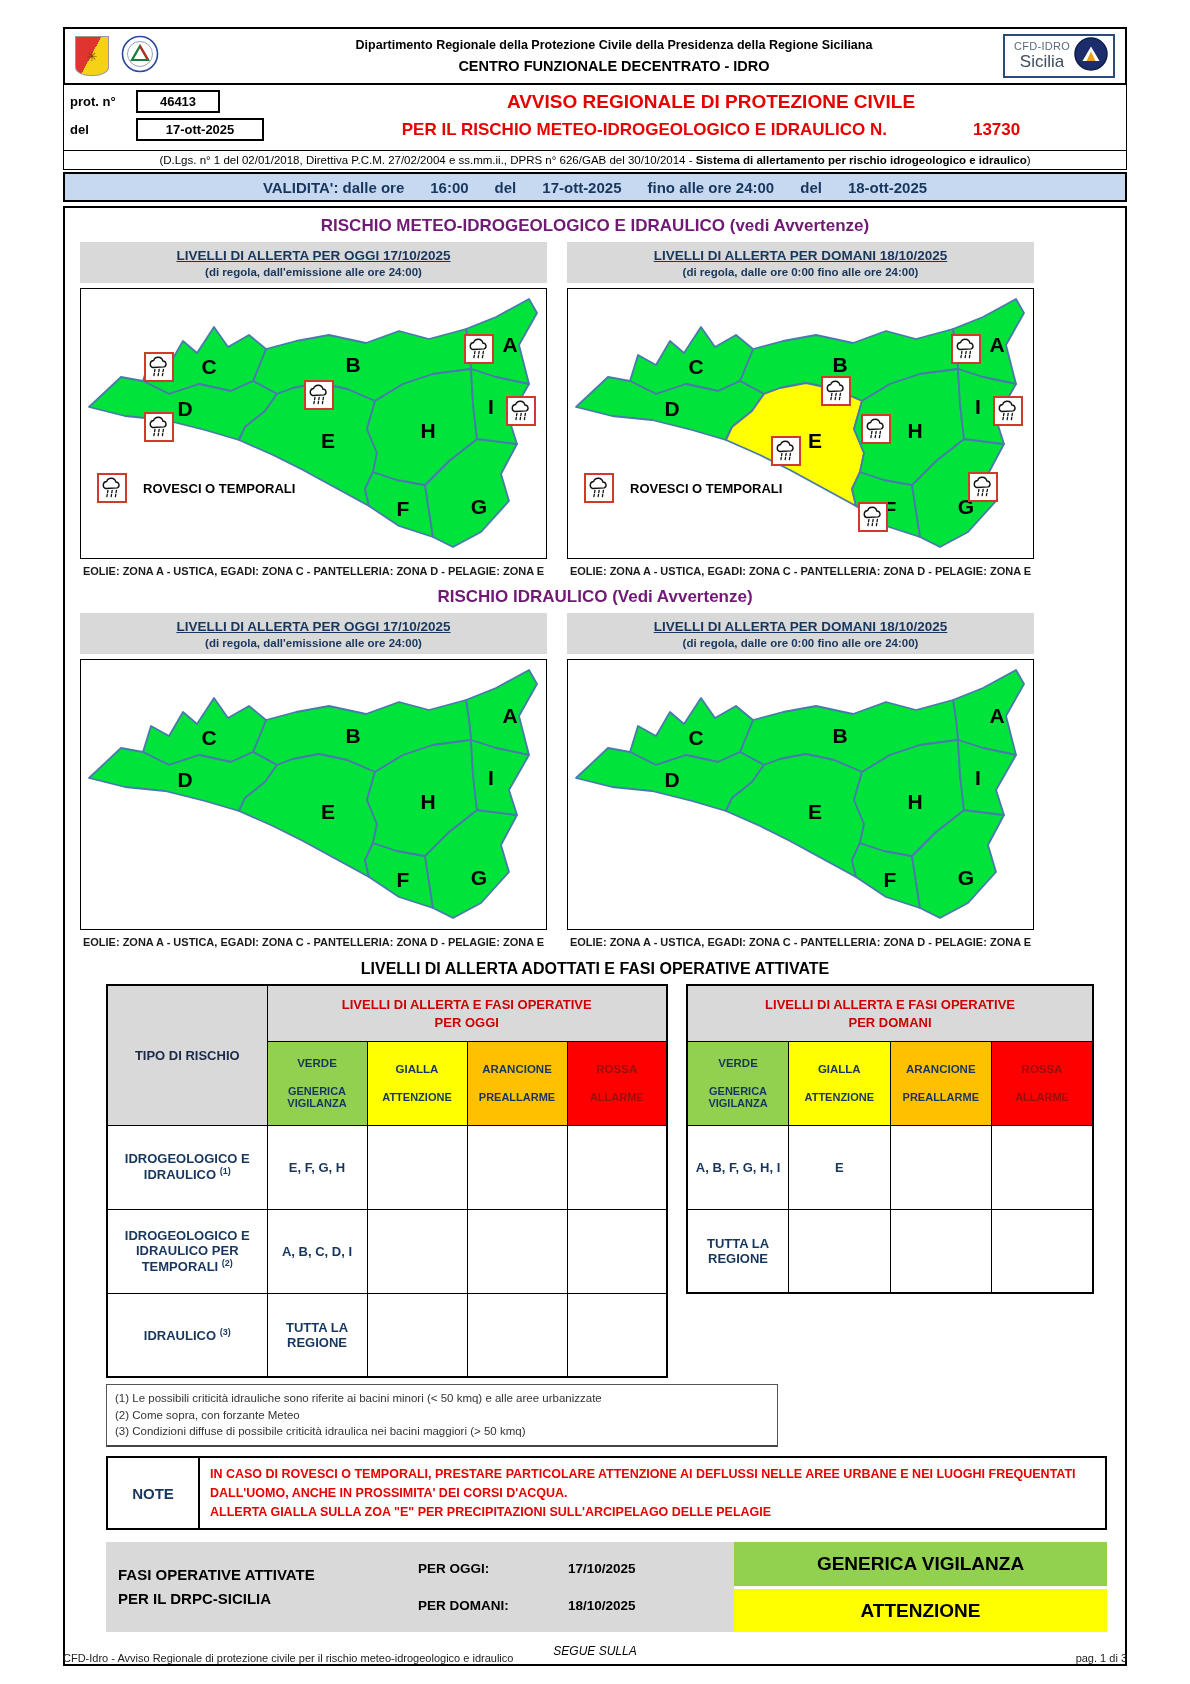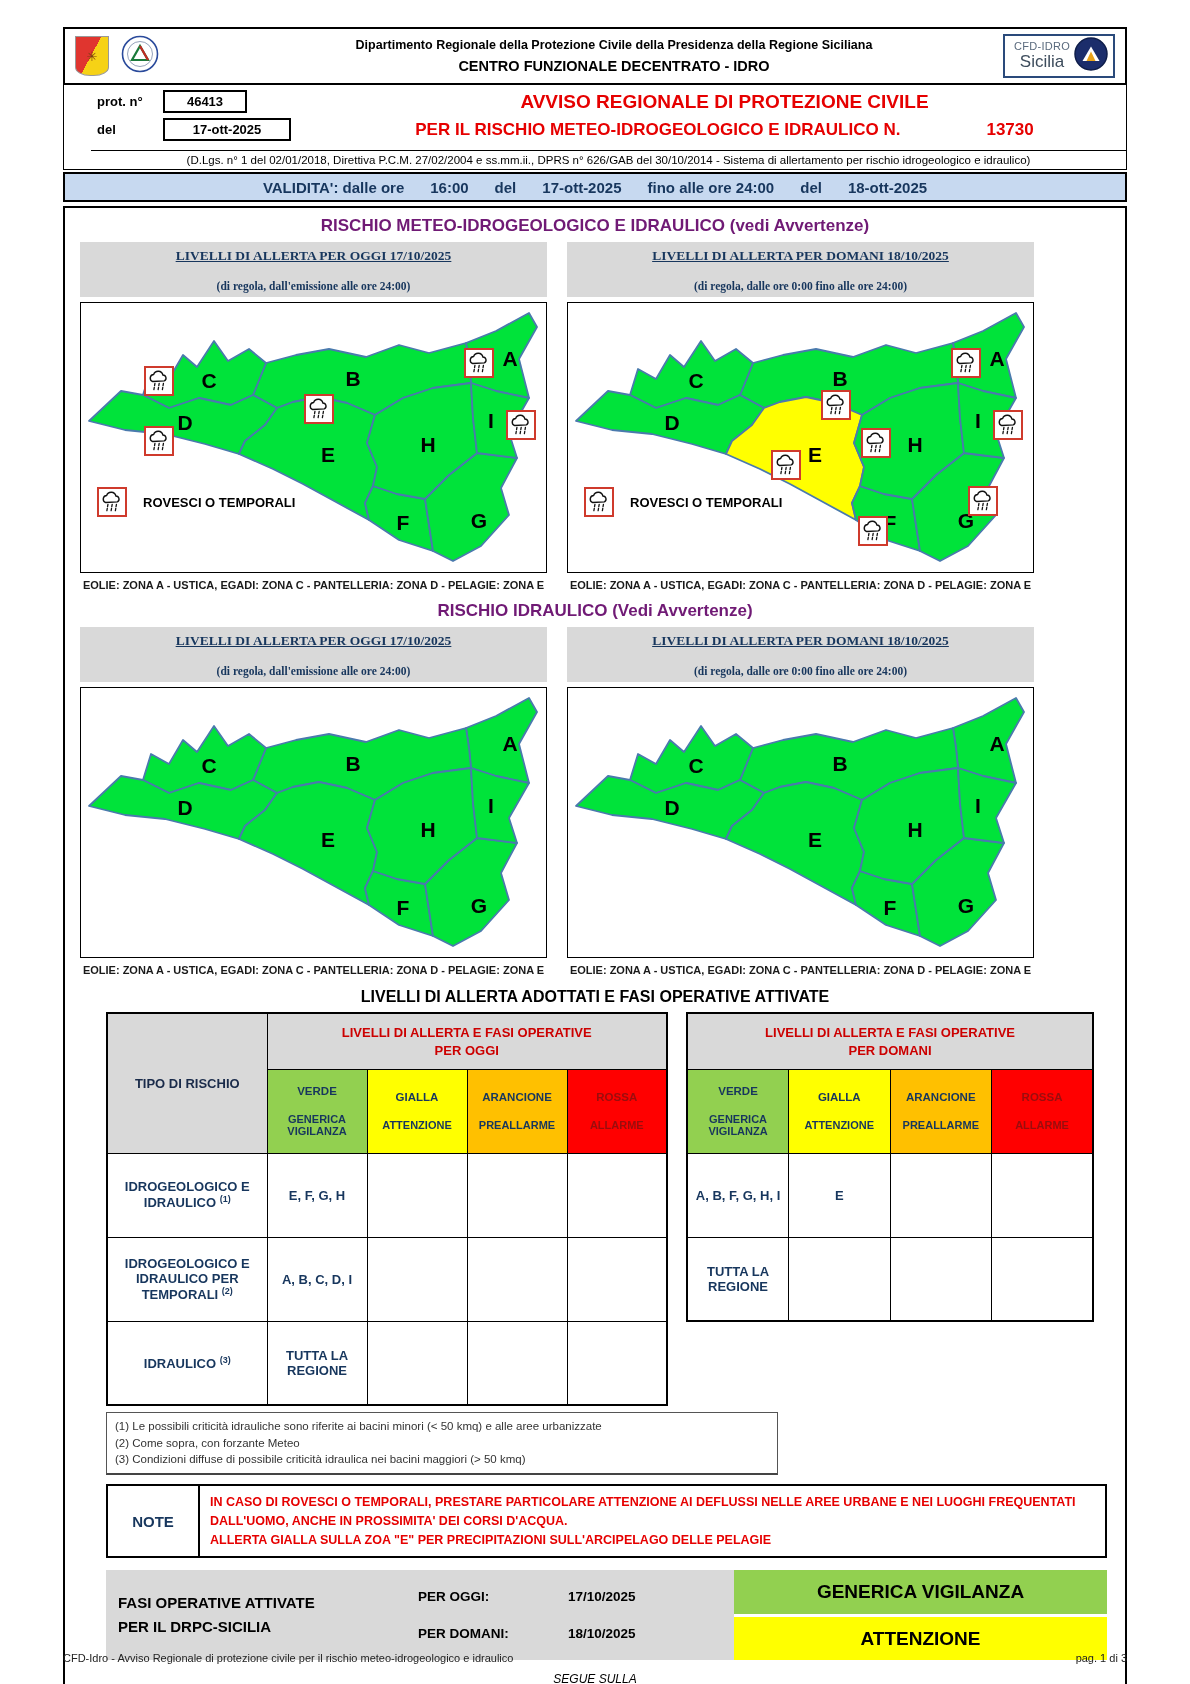--- a/index.html
+++ b/index.html
@@ -30,56 +30,56 @@
   .cfd-box {
     width: 112px; height: 44px; border: 2px solid #2a4a7b;
     display: flex; align-items: center; justify-content: space-between;
     padding: 2px 5px;
   }
   .cfd-texts { text-align: center; flex: 1; }
   .cfd-line1 { font-size: 11px; color: #5a6a7d; letter-spacing: 0.3px; }
   .cfd-line2 { font-size: 17px; color: #3d4c5c; }
 
   
-  .prot-area { border: 1px solid #000; border-top: none; padding-left: 27px; }
+  .prot-area { border: 1px solid #000; border-top: none; }
   .prot-flex { display: flex; padding: 5px 6px 4px 6px; }
   .prot-col { width: 232px; }
   .prot-row { display: flex; align-items: center; margin-bottom: 5px; }
   .prot-label { font-size: 13px; font-weight: bold; width: 66px; }
   .prot-value {
     border: 2px solid #000; background: #fff; font-size: 13px; font-weight: bold;
     text-align: center; padding: 2px 6px; min-width: 84px;
   }
   .prot-value.wide { min-width: 128px; }
   .title-col { flex: 1; text-align: center; }
   .red-title1 { color: #e60000; font-size: 19px; font-weight: bold; margin-top: 1px; }
   .red-title2 { color: #e60000; font-size: 17px; font-weight: bold; margin-top: 7px;
     display: flex; justify-content: center; gap: 86px; }
   .law-line {
     border-top: 1px solid #000; font-size: 11.5px; text-align: center; padding: 3px 0;
   }
-  .law-line b { font-weight: normal; text-align: right; }
+  .law-line b { font-weight: bold; text-align: right; }
 
   
   .validity-bar {
     margin-top: 2px; border: 2px solid #000; background: #c7d9f0;
     height: 30px; display: flex; align-items: center; justify-content: center;
     column-gap: 26px; font-size: 15px; font-weight: bold; color: #17365d;
   }
 
   
   .main-box { margin-top: 4px; border: 2px solid #000; padding: 4px 0 6px 0; }
   .section-title { text-align: center; font-size: 17px; font-weight: bold; color: #701a75; margin-top: 4px; }
   .section-title.black { color: #000; font-size: 16px; }
 
   .maps-row { display: flex; gap: 20px; margin: 6px 0 0 15px; }
   .map-col { width: 467px; }
-  .map-header { background: #d9d9d9; padding: 6px 0 5px 0; text-align: center; font-family: Liberation Serif, serif; }
+  .map-header { background: #d9d9d9; padding: 6px 0 5px 0; text-align: center; }
   .map-header-title { font-size: 13.5px; font-weight: bold; color: #17365d; text-decoration: underline; }
-  .map-header-sub { font-size: 11.5px; font-weight: bold; color: #17365d; margin-top: 16px; }
+  .map-header-sub { font-size: 11.5px; font-weight: bold; color: #17365d; margin-top: 3px; }
   .map-frame {
     margin-top: 5px; position: relative; width: 467px; height: 271px;
     border: 1.5px solid #000; background: #fff; overflow: hidden;
   }
   .map-frame svg.sicily { position: absolute; left: 0; top: 0; }
   .zone-label {
     position: absolute; transform: translate(-50%, -50%);
     font-size: 21px; font-weight: bold; color: #000;
   }
   .storm-icon {

